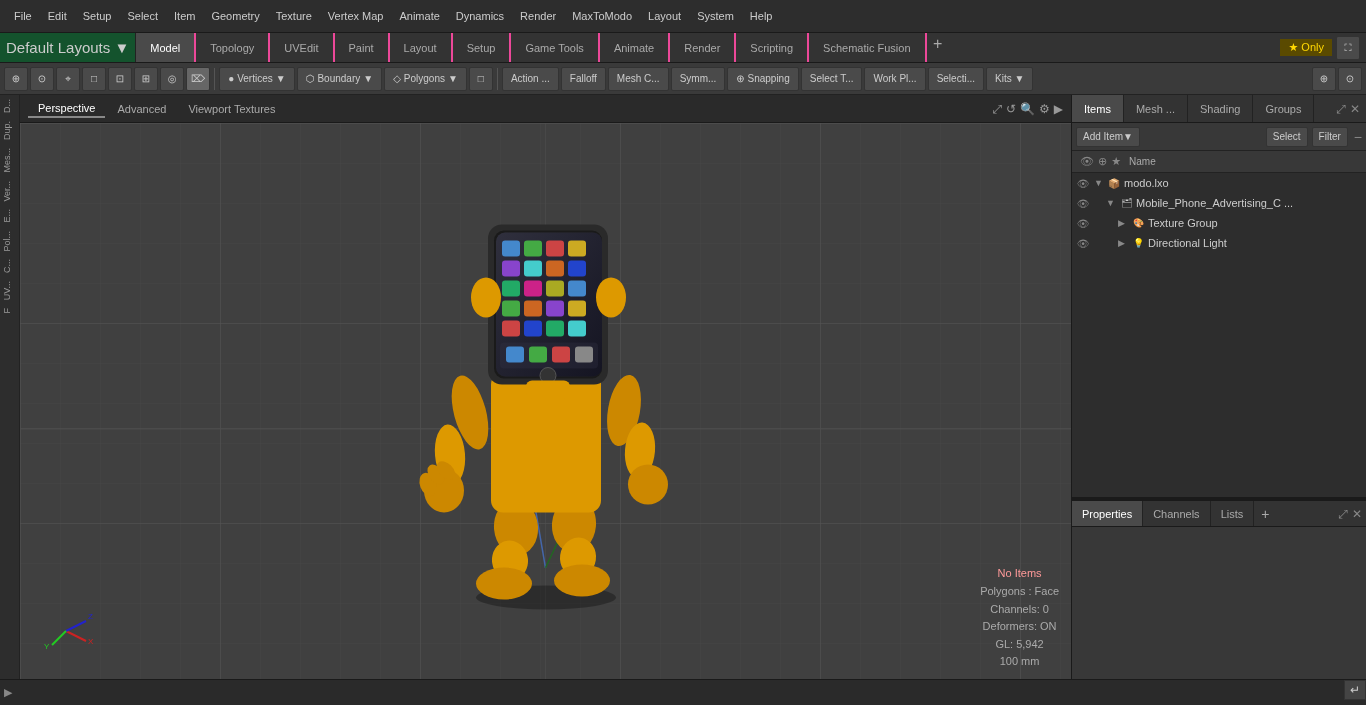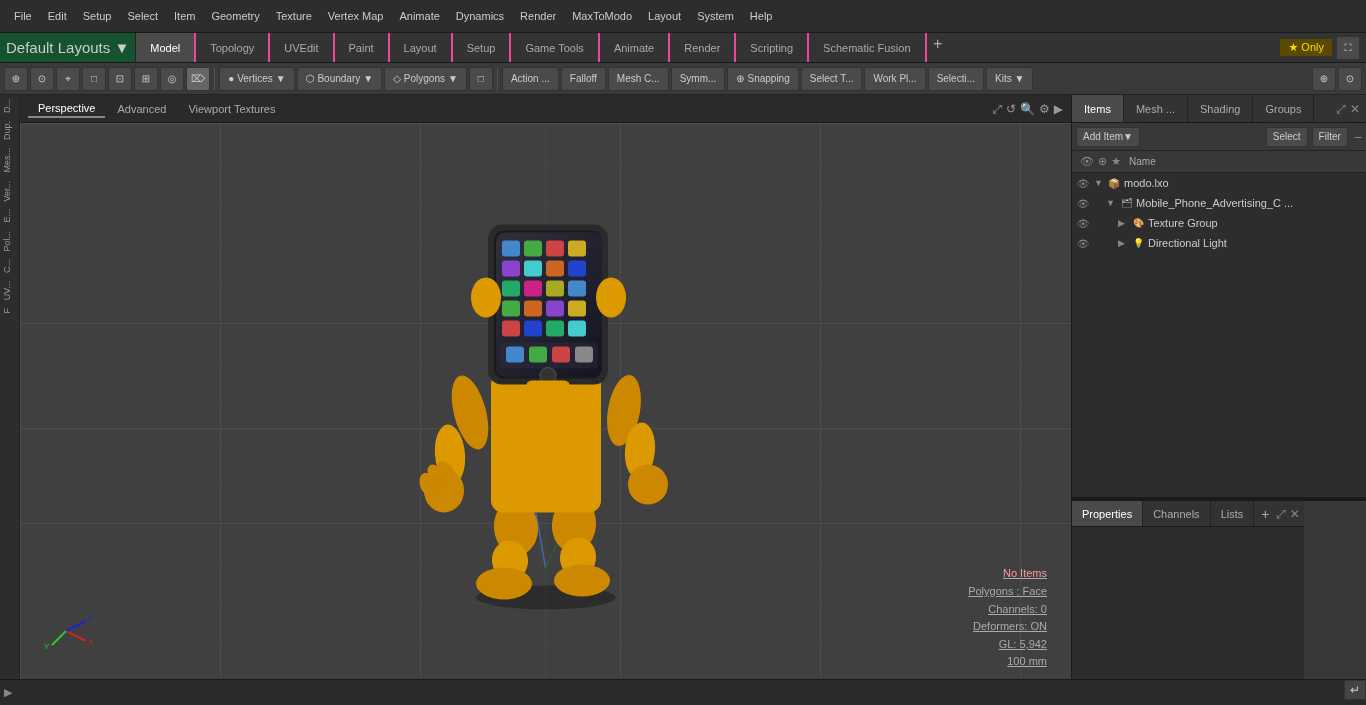--- a/index.html
+++ b/index.html
@@ -210,26 +210,25 @@
       left: 50%;
       transform: translate(-50%, -55%);
       width: 300px;
       height: 470px;
     }
 
     
     #viewport-status {
       position: absolute;
       bottom: 8px;
-      right: 24px;
-      text-align: right;
+      right: 12px;
+      text-align: center;
       font-size: 11px;
       color: #aaa;
       line-height: 1.6;
-      text-decoration: underline;
     }
     #viewport-status .status-highlight { color: #ff9999; }
 
     
     #axis-indicator {
       position: absolute;
       bottom: 16px;
       left: 16px;
     }
 
@@ -343,20 +342,21 @@
       text-overflow: ellipsis;
       white-space: nowrap;
     }
 
     
     #properties-panel {
       height: 180px;
       background: #2d2d2d;
       border-top: 2px solid #1a1a1a;
       display: flex;
+      flex-direction: column;
     }
     #props-tabs {
       background: #333;
       display: flex;
       height: 26px;
       border-bottom: 1px solid #1a1a1a;
       align-items: center;
     }
     .props-tab {
       padding: 0 10px;

